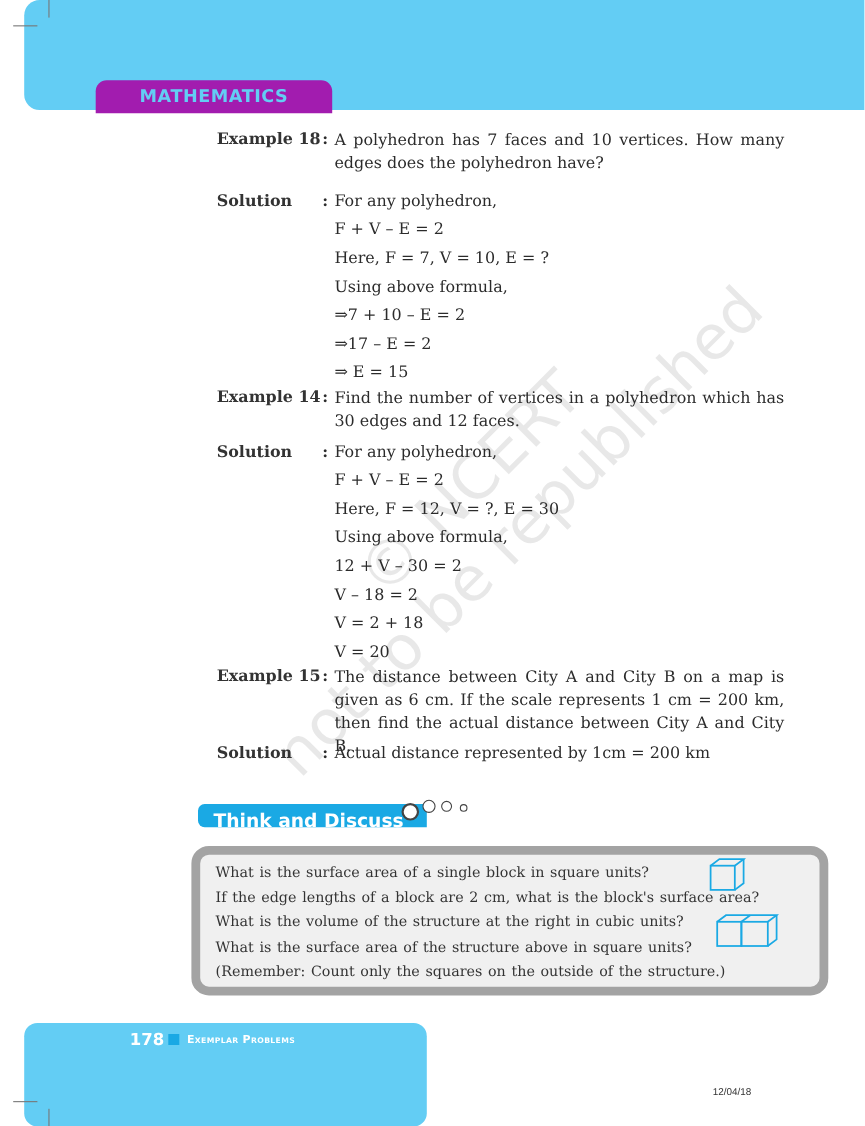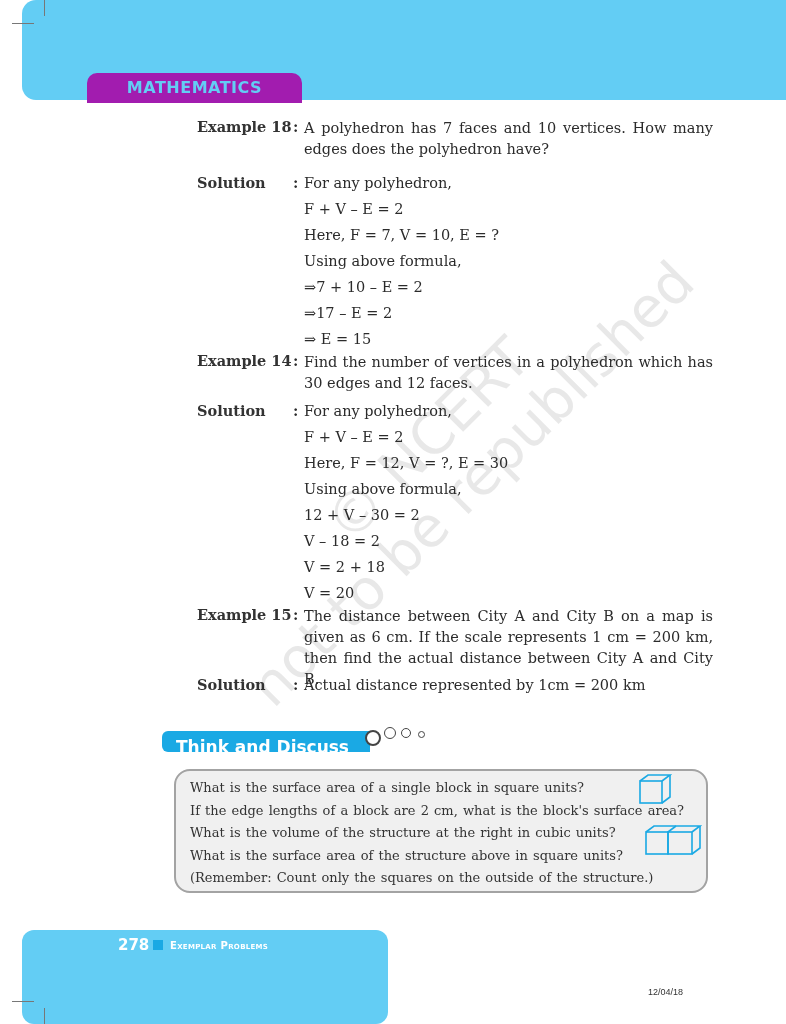--- a/index.html
+++ b/index.html
@@ -36,31 +36,31 @@
   .line { margin-left: 107px; height: 26px; line-height: 26px; }
 
   .watermark {
     position: absolute; left: 150px; top: 400px; width: 600px;
     transform: rotate(-45deg); transform-origin: center;
     font-family: "DejaVu Sans", sans-serif; font-size: 56px; color: rgba(150,150,150,0.22);
     text-align: center; line-height: 62px; pointer-events: none; white-space: nowrap;
   }
 
   .think-tab {
-    position: absolute; left: 162px; top: 731px; width: 208px; height: 21px;
+    position: absolute; left: 180px; top: 731px; width: 208px; height: 21px;
     background: #1aa9e4; border-radius: 6px 0 0 6px;
   }
   .think-title {
     position: absolute; left: 14px; top: 6px;
     font-family: "DejaVu Sans", sans-serif; font-weight: bold; font-size: 17px; color: #ffffff;
   }
   .bubble { position: absolute; border: 2px solid #444; border-radius: 50%; background: #fff; }
   .think-box {
     position: absolute; left: 174px; top: 769px; width: 530px; height: 120px;
-    background: #f0f0f0; border: 2px solid #a3a3a3; border-radius: 16px;
+    background: #f0f0f0; border: 8px solid #a3a3a3; border-radius: 16px; padding-left: 33px;
   }
   .think-lines { position: absolute; left: 14px; top: 6px; font-size: 13px; color: #333; }
   .think-line { height: 22.5px; line-height: 22.5px; white-space: nowrap; word-spacing: 1px; }
 
   .bottom-banner {
     position: absolute; left: 22px; top: 930px; width: 366px; height: 94px;
     background: #63cdf4; border-radius: 12px;
   }
   .page-num {
     position: absolute; left: 118px; top: 936px;
@@ -171,16 +171,16 @@
       <polyline points="2,8 10,2 56,2 48,8"></polyline>
       <line x1="24" y1="8" x2="32" y2="2"></line>
       <polyline points="56,2 56,24 48,30"></polyline>
     </g>
   </svg>
 </div>
 
 <div class="bottom-banner"></div>
 <div class="crop-h" style="left:12px; top:1001px; width:22px;"></div>
 <div class="crop-v" style="left:44px; top:1008px; height:16px;"></div>
-<span class="page-num">278</span>
+<span class="page-num">178</span>
 <span class="page-square"></span>
 <span class="book-title">Exemplar Problems</span>
 <span class="print-date">12/04/18</span>
 
 </body></html>

